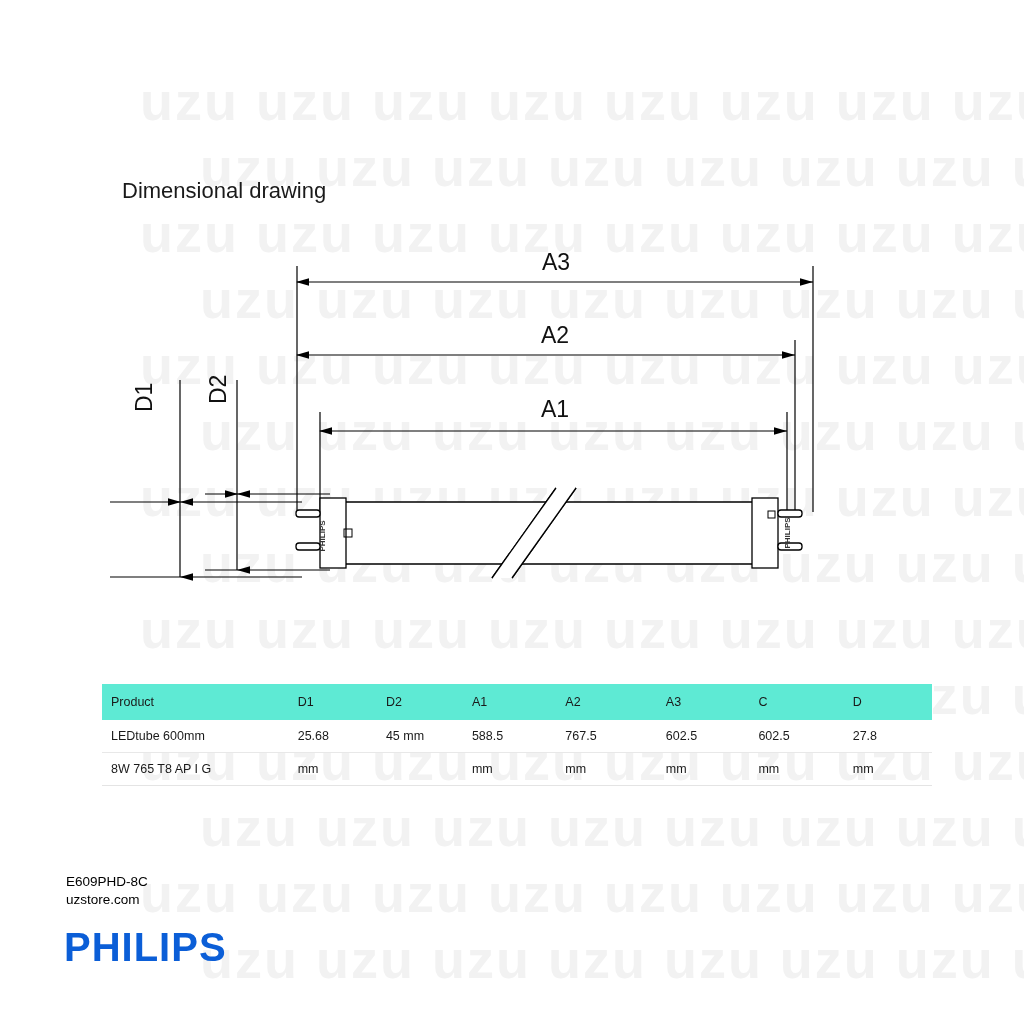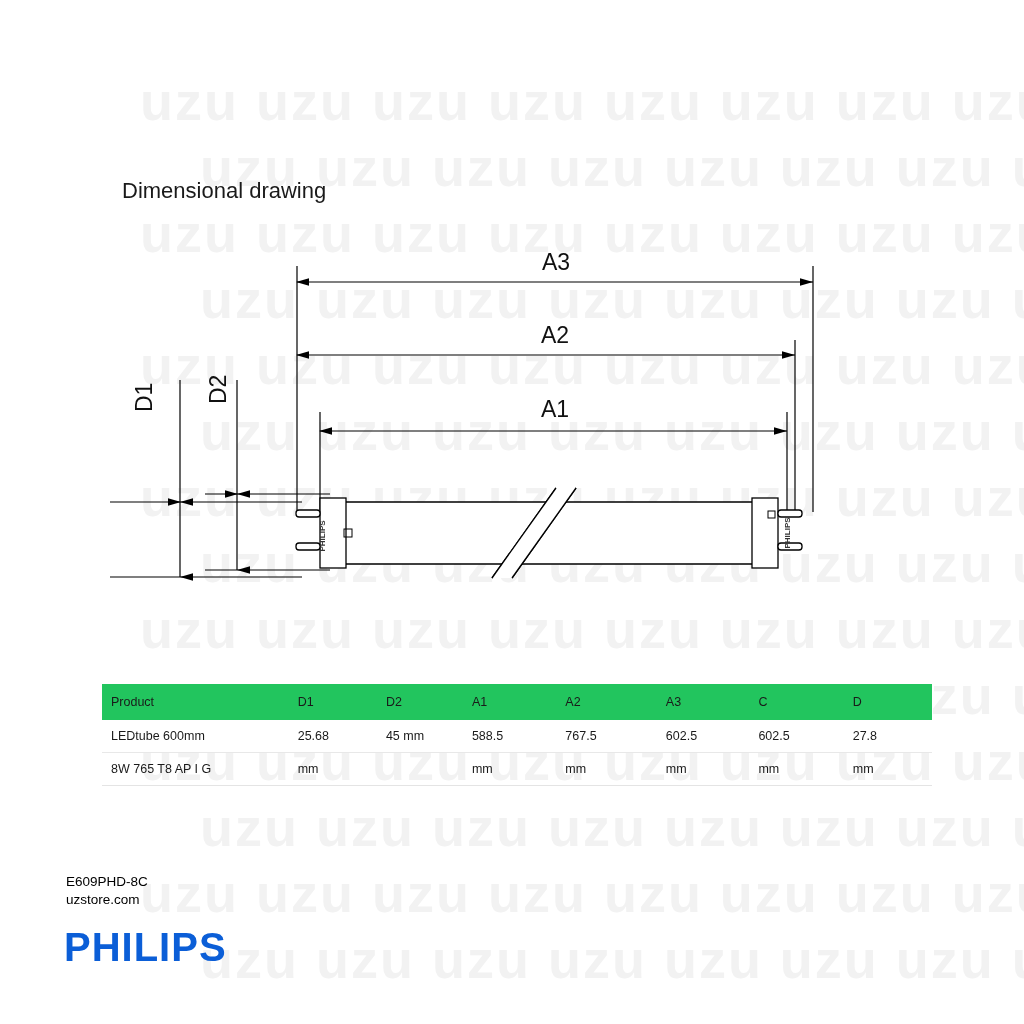--- a/index.html
+++ b/index.html
@@ -68,21 +68,21 @@
   #spec-table {
     position: absolute;
     left: 102px;
     top: 684px;
     width: 830px;
     border-collapse: collapse;
     font-size: 12.5px;
     z-index: 2;
   }
   #spec-table th {
-    background: #22c55e;
+    background: #5eead4;
     font-weight: normal;
     text-align: left;
     padding: 8px 0 8px 9px;
     color: #1a1a1a;
     font-size: 12.5px;
     height: 20px;
   }
   #spec-table td {
     padding: 9px 0 9px 9px;
     color: #1a1a1a;

